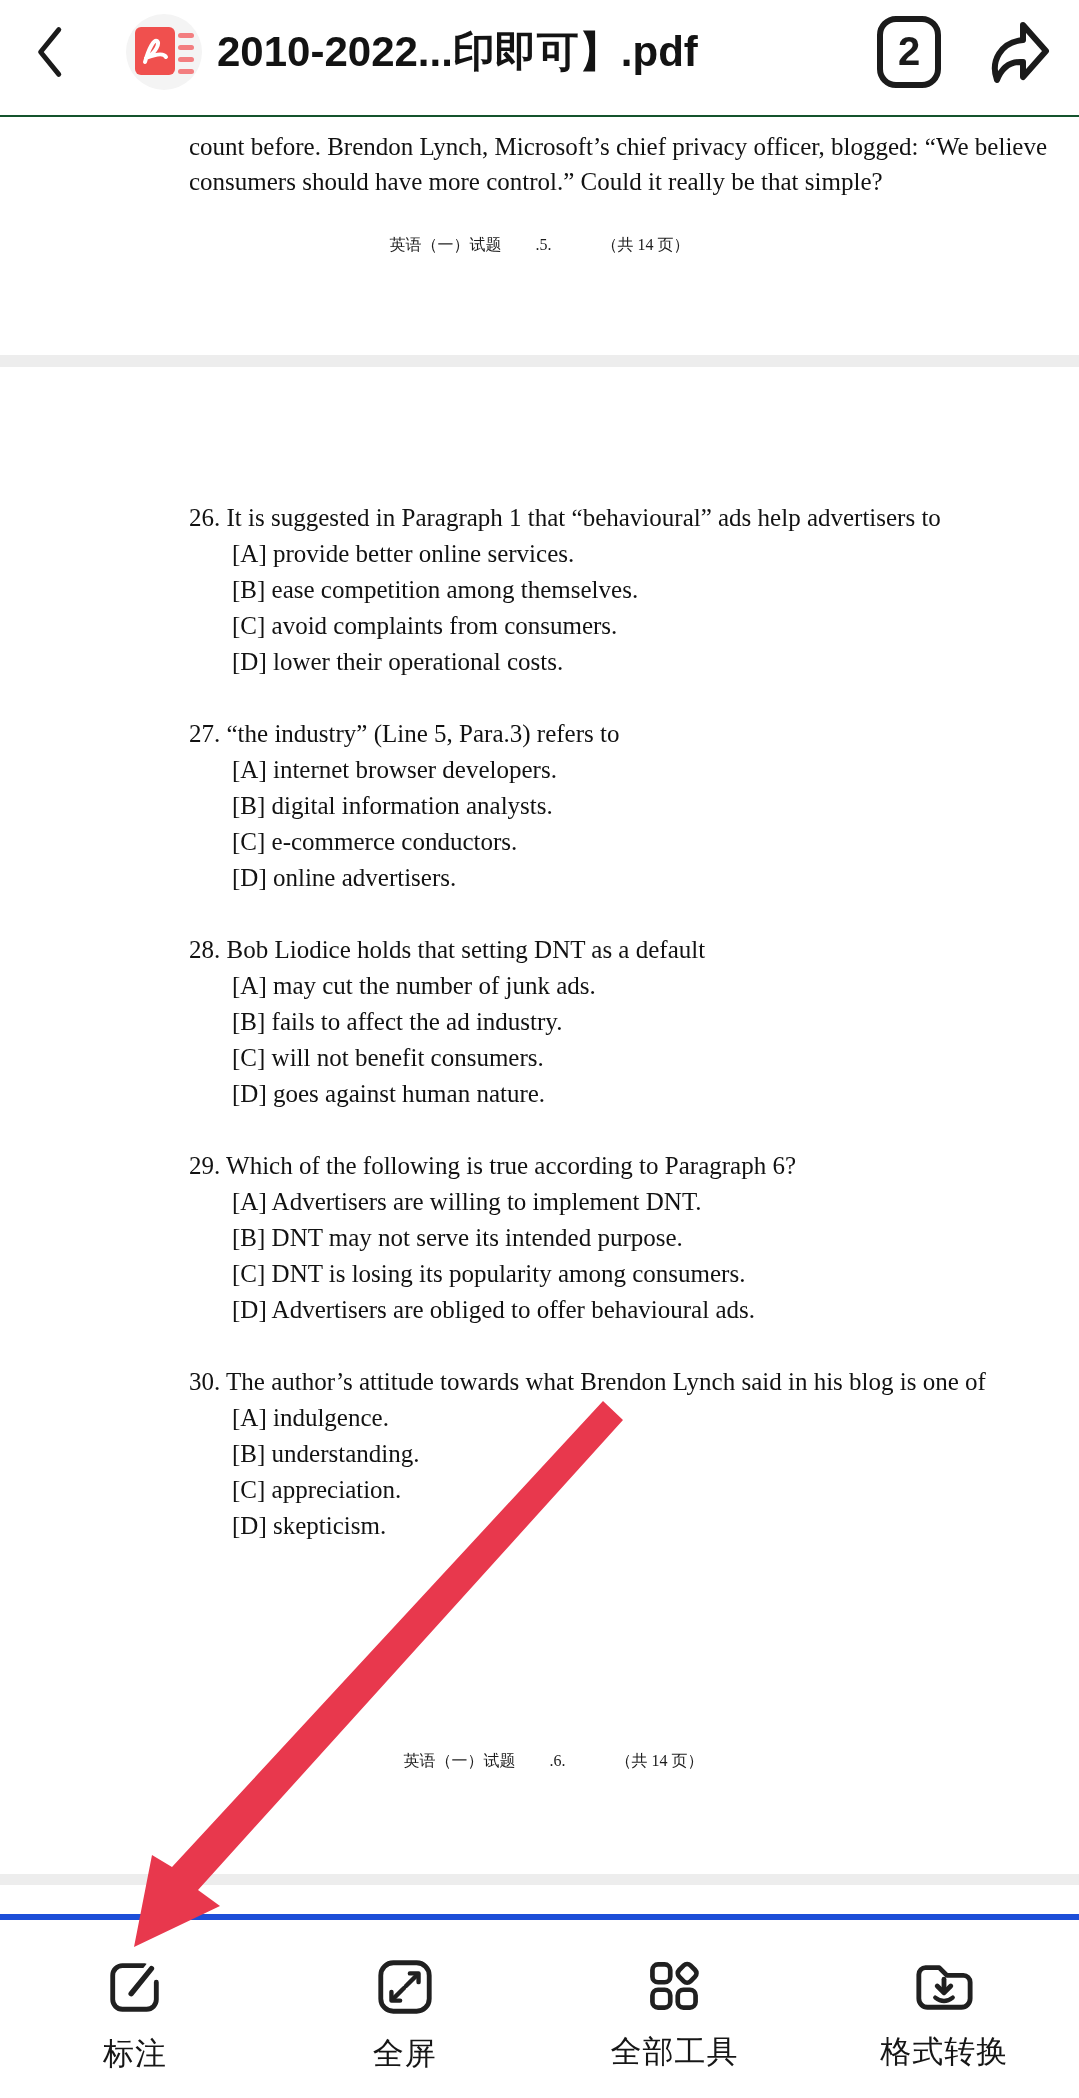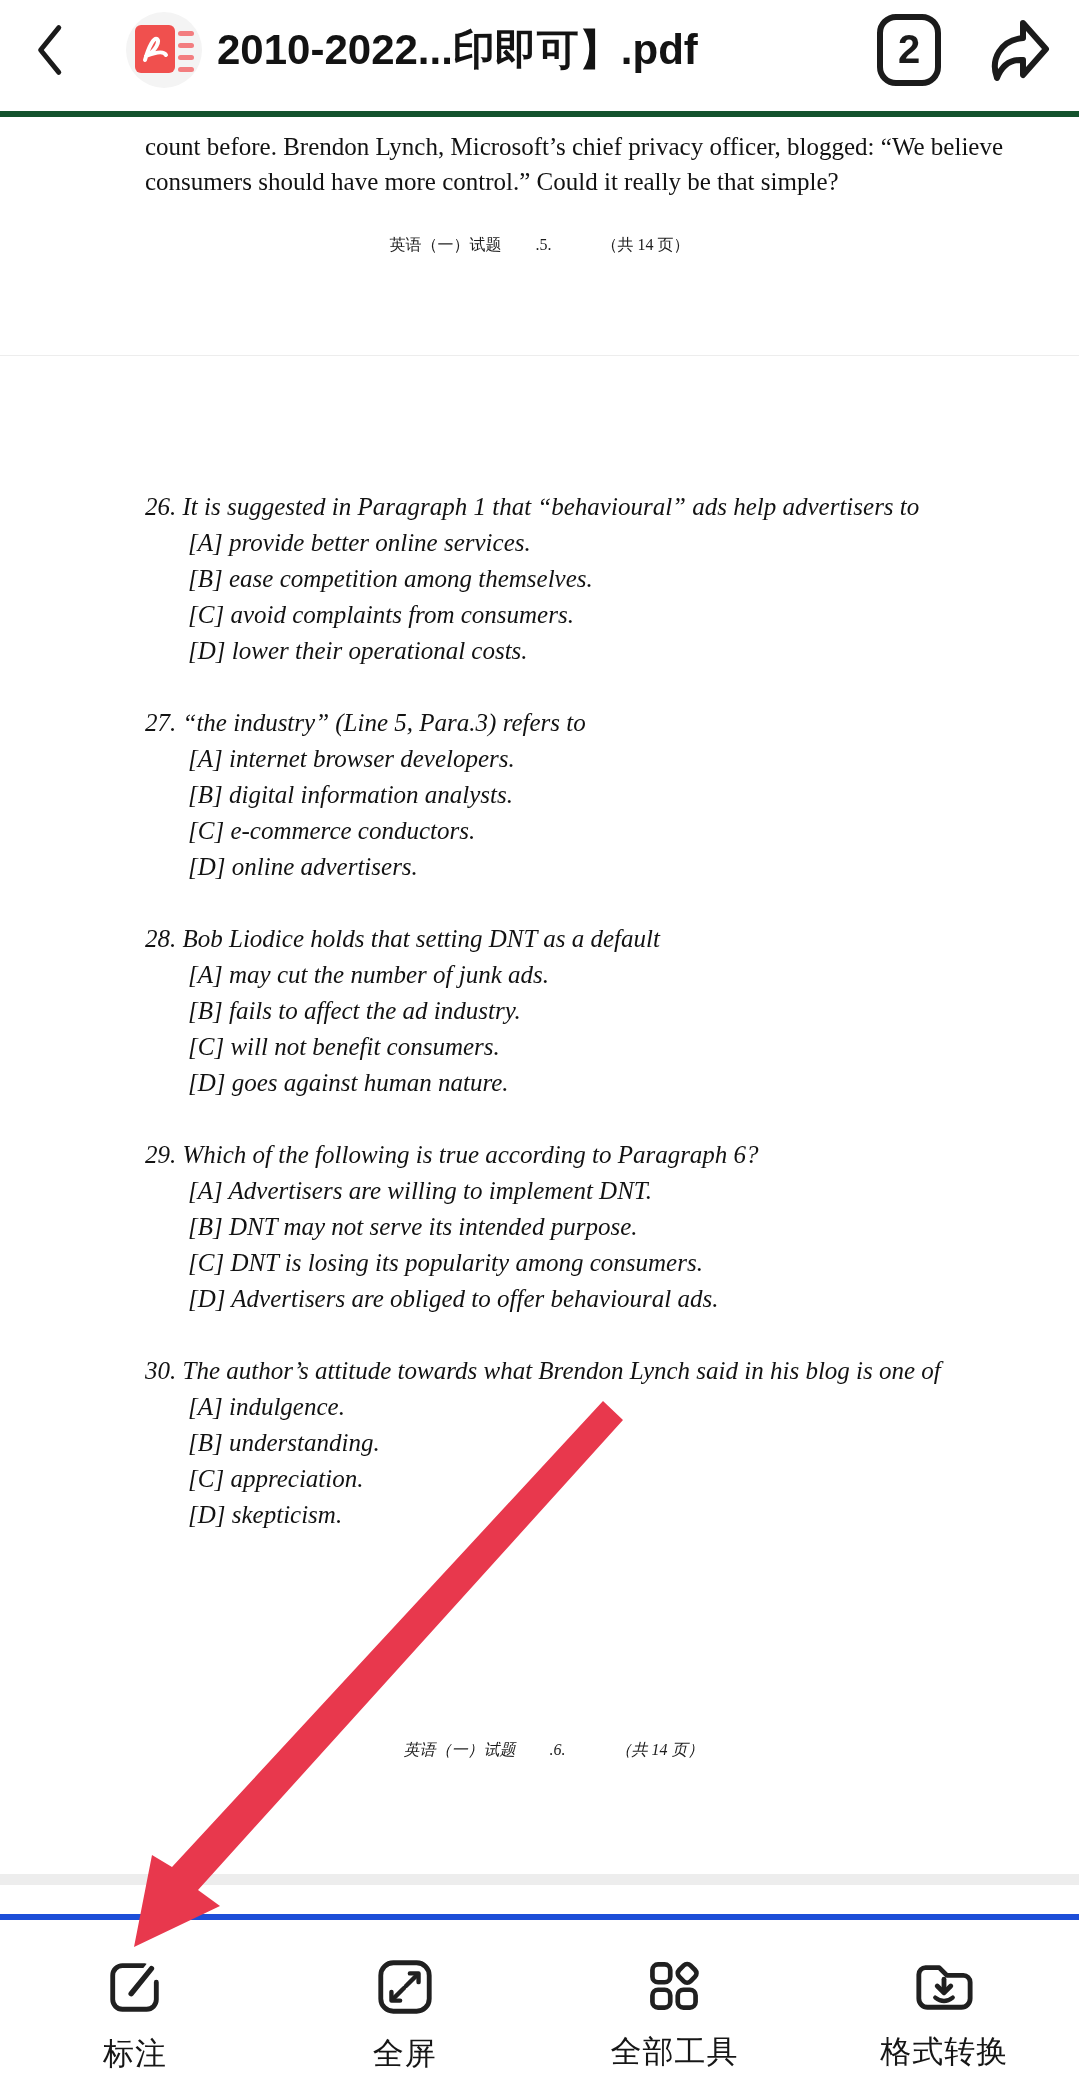--- a/index.html
+++ b/index.html
@@ -1,42 +1,42 @@
 <!DOCTYPE html>
 <html><head>
 <meta charset="utf-8">
 <style>
   html,body{margin:0;padding:0;background:#fff;}
   .screen{position:relative;width:1079px;height:2098px;background:#ffffff;overflow:hidden;
           font-family:"Liberation Sans",sans-serif;color:#141414;}
 
   
   .header{position:absolute;top:0;left:0;right:0;height:117px;box-sizing:border-box;
-          background:#fff;border-bottom:6px solid #14532d;display:flex;align-items:center;
+          background:#fff;border-bottom:2px solid #14532d;display:flex;align-items:center;
           padding:0 28px 12px 30px;z-index:5;}
   .back-btn{width:38px;height:56px;flex:0 0 auto;display:flex;align-items:center;}
   .pdf-badge{width:76px;height:76px;border-radius:50%;background:#f4f4f4;flex:0 0 auto;
              margin-left:58px;display:flex;align-items:center;justify-content:center;}
   .title{margin-left:15px;font-size:42px;font-weight:700;letter-spacing:0;white-space:nowrap;
          overflow:hidden;text-overflow:ellipsis;color:#131313;}
   .page-badge{margin-left:auto;width:64px;height:72px;box-sizing:border-box;border:6px solid #1b1b1b;
               border-radius:19px;display:flex;align-items:center;justify-content:center;
               font-size:40px;font-weight:700;color:#1b1b1b;flex:0 0 auto;}
   .share-btn{margin-left:34px;flex:0 0 auto;display:flex;align-items:center;}
 
   
   .page{position:absolute;left:0;right:0;background:#fff;}
   .page1{top:119px;height:236px;}
   .page-gap{position:absolute;left:0;right:0;background:#ededed;}
   .gap1{top:355px;height:12px;}
-  .page2{top:356px;height:1707px;font-style:italic;}
+  .page2{top:367px;height:1707px;}
   .gap2{top:1874px;height:11px;}
   .page3{top:1885px;height:29px;background:#fff;position:absolute;left:0;right:0;}
 
-  .doc-serif{font-family:"Liberation Serif",serif;color:#121212;}
+  .doc-serif{font-family:"Liberation Serif",serif;color:#121212;margin-left:44px;}
   .para{padding:10px 60px 0 145px;font-size:25px;line-height:35px;white-space:nowrap;}
   .doc-footer{text-align:center;font-size:16px;color:#1c1c1c;font-family:"Liberation Serif",serif;}
   .footer1{margin-top:36px;}
   .doc-footer .fp-num{margin-left:30px;}
   .doc-footer .fp-total{margin-left:46px;}
 
   .questions{position:absolute;top:133px;left:145px;right:40px;font-size:25px;line-height:36px;}
   .question{margin-bottom:36px;}
   .opt{margin-left:43px;}
   .footer2{position:absolute;top:1384px;left:0;right:0;margin-left:28px;}

